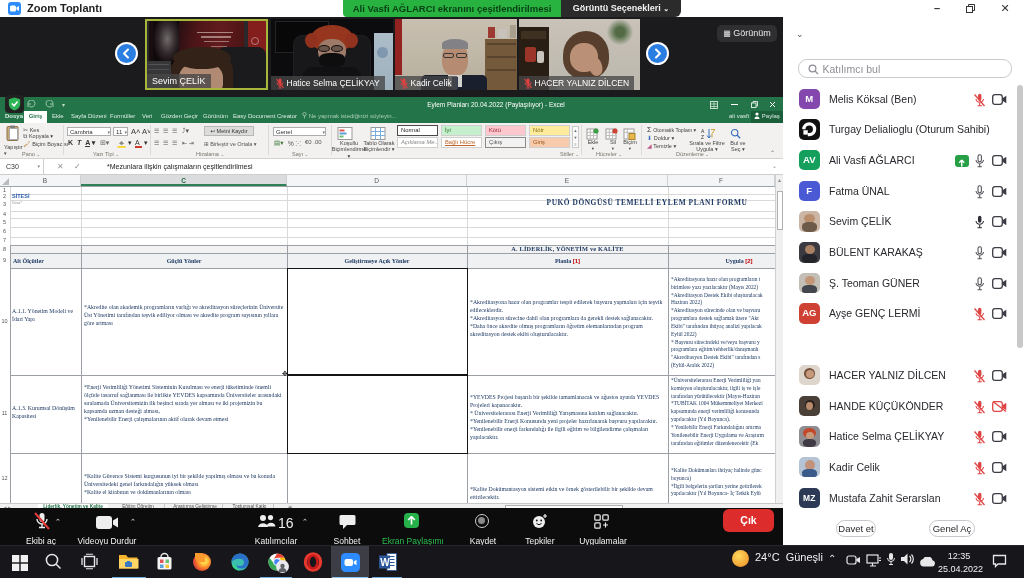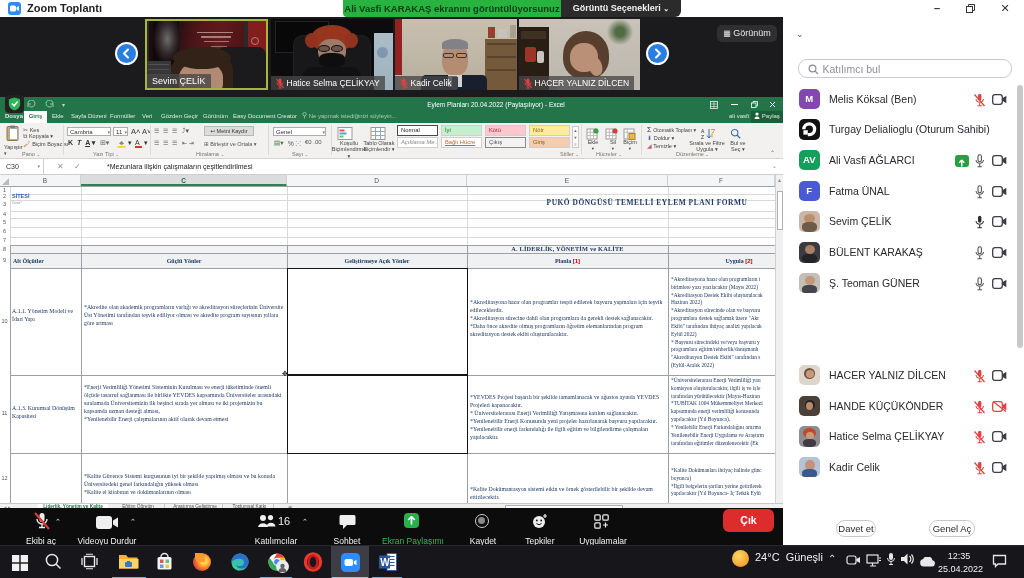--- a/index.html
+++ b/index.html
@@ -67,21 +67,21 @@
 <div id="stage">
 
 <div class="abs" id="titlebar"></div>
 <div class="abs" id="zicon">
       <svg width="9" height="7" viewBox="0 0 9 7">
         <rect x="0" y="0.5" width="6" height="6" rx="1.5" fill="#fff"></rect>
         <path d="M6.5 2.5 L9 1 V6 L6.5 4.5Z" fill="#fff"></path>
       </svg>
     </div>
 <div class="abs" id="ztitle">Zoom Toplantı</div>
-<div class="abs" id="banner">Ali Vasfi KARAKAŞ ekranını görüntülüyorsunuz</div>
+<div class="abs" id="banner">Ali Vasfi AĞLARCI ekranını çeşitlendirilmesi</div>
 <div class="abs" id="bannerbtn">Görüntü Seçenekleri <span style="font-size:7px">⌄</span></div>
 <div class="abs wbtn" style="left:929px;font-weight:700;">–</div>
 <div class="abs wbtn" style="left:962px;"><svg width="9" height="9" viewBox="0 0 9 9" style="margin-top:4px">
         <rect x="0.5" y="2.5" width="6" height="6" fill="none" stroke="#333"></rect>
         <path d="M2.5 2.5 V0.5 H8.5 V6.5 H6.5" fill="none" stroke="#333"></path>
       </svg></div>
 <div class="abs wbtn" style="left:997px;">✕</div>
 <div class="abs" id="strip">
 
  <div class="vid" style="left:145px;width:123px;border:2px solid #a9b63c;background:#2e2e30;">
@@ -477,21 +477,21 @@
           <path d="M17 4.5 L22 1.5 V11.5 L17 8.5Z" fill="#eee"></path>
         </svg></div>
  <div class="caret" style="left:130px;top:10px;">⌃</div>
  <div class="tlabel" style="left:107px;">Videoyu Durdur</div>
  <div class="abs" style="left:257px;top:6px;"><svg width="20" height="15" viewBox="0 0 20 15">
           <circle cx="6" cy="4" r="3" fill="#eee"></circle>
           <path d="M1 13 a5.2 5.2 0 0 1 10 0Z" fill="#eee"></path>
           <circle cx="13.5" cy="3.6" r="2.6" fill="#eee"></circle>
           <path d="M9.5 12.5 a4.6 4.6 0 0 1 9 0Z" fill="#eee"></path>
         </svg></div>
- <div class="abs" style="left:278px;top:7px;color:#eee;font-size:11px;">16</div>
+ <div class="abs" style="left:278px;top:7px;color:#eee;font-size:14px;">16</div>
  <div class="caret" style="left:302px;top:10px;">⌃</div>
  <div class="tlabel" style="left:276px;">Katılımcılar</div>
  <div class="abs" style="left:339px;top:6px;"><svg width="17" height="16" viewBox="0 0 17 16">
           <path d="M2 1 h13 a1.5 1.5 0 0 1 1.5 1.5 v7 a1.5 1.5 0 0 1 -1.5 1.5 h-7 l-4 4 v-4 h-2 a1.5 1.5 0 0 1 -1.5 -1.5 v-7 A1.5 1.5 0 0 1 2 1Z" fill="#eee"></path>
         </svg></div>
  <div class="tlabel" style="left:347px;">Sohbet</div>
  <div class="abs" style="left:404px;top:5px;width:15px;height:15px;background:#27b14a;border-radius:4px;"><svg width="15" height="15" viewBox="0 0 15 15">
           <path d="M7.5 11.5 V4 M7.5 3.5 L4.2 7 M7.5 3.5 L10.8 7" stroke="#fff" stroke-width="1.6" fill="none"></path>
         </svg></div>
  <div class="tlabel" style="left:413px;color:#2bbf4e;">Ekran Paylaşımı</div>
@@ -611,20 +611,33 @@
         <div class="pname">BÜLENT KARAKAŞ</div>
   <svg class="pmic" viewBox="0 0 13 14">
           <rect x="5" y="0.8" width="3.4" height="7" rx="1.7" fill="none" stroke="#55555d" stroke-width="1.1"></rect>
           <path d="M3 6 a3.8 3.8 0 0 0 7.5 0 M6.7 10 v2.5 M4.5 12.8 h4.4" stroke="#55555d" stroke-width="1.1" fill="none"></path>
         </svg>
   <svg class="pcam" viewBox="0 0 15 11">
           <rect x="0.7" y="0.7" width="9.6" height="9.6" rx="2.4" fill="none" stroke="#3c3c44" stroke-width="1.3"></rect>
           <path d="M10.8 4 L14.3 1.8 V9.2 L10.8 7Z" fill="#3c3c44"></path>
         </svg>
       </div>
+ <div class="prow" style="top:286.4px;">
+        <div class="pav" style="background:#cf4233;">AG</div>
+        <div class="pname">Ayşe GENÇ LERMİ</div>
+  <svg class="pmic" viewBox="0 0 13 14">
+          <rect x="5" y="0.8" width="3.4" height="7" rx="1.7" fill="#e04545"></rect>
+          <path d="M3 6 a3.8 3.8 0 0 0 7.5 0 M6.7 10 v2.5 M4.5 12.8 h4.4" stroke="#e04545" stroke-width="1.1" fill="none"></path>
+          <line x1="1.5" y1="1.5" x2="11.5" y2="13" stroke="#e04545" stroke-width="1.3"></line>
+        </svg>
+  <svg class="pcam" viewBox="0 0 15 11">
+          <rect x="0.7" y="0.7" width="9.6" height="9.6" rx="2.4" fill="none" stroke="#3c3c44" stroke-width="1.3"></rect>
+          <path d="M10.8 4 L14.3 1.8 V9.2 L10.8 7Z" fill="#3c3c44"></path>
+        </svg>
+      </div>
  <div class="prow" style="top:347.8px;">
         <div class="pav" style="background:#ded6cc;">
           <div style="position:absolute;left:5px;top:3px;width:11px;height:11px;border-radius:50%;background:#74513a;"></div>
           <div style="position:absolute;left:6.5px;top:5px;width:8px;height:8px;border-radius:50%;background:#c79a7d;"></div>
         </div>
         <div class="pname">HACER YALNIZ DİLCEN</div>
   <svg class="pmic" viewBox="0 0 13 14">
           <rect x="5" y="0.8" width="3.4" height="7" rx="1.7" fill="#e04545"></rect>
           <path d="M3 6 a3.8 3.8 0 0 0 7.5 0 M6.7 10 v2.5 M4.5 12.8 h4.4" stroke="#e04545" stroke-width="1.1" fill="none"></path>
           <line x1="1.5" y1="1.5" x2="11.5" y2="13" stroke="#e04545" stroke-width="1.3"></line>
@@ -667,20 +680,33 @@
           <rect x="0.7" y="0.7" width="9.6" height="9.6" rx="2.4" fill="none" stroke="#3c3c44" stroke-width="1.3"></rect>
           <path d="M10.8 4 L14.3 1.8 V9.2 L10.8 7Z" fill="#3c3c44"></path>
         </svg>
       </div>
  <div class="prow" style="top:439.9px;">
         <div class="pav" style="background:#b4c4d4;">
           <div style="position:absolute;left:5.5px;top:3px;width:10px;height:10px;border-radius:50%;background:#c2937a;"></div>
           <div style="position:absolute;left:3px;top:12px;width:15px;height:9px;border-radius:40%;background:#3a5a8a;"></div>
         </div>
         <div class="pname">Kadir Celik</div>
+  <svg class="pmic" viewBox="0 0 13 14">
+          <rect x="5" y="0.8" width="3.4" height="7" rx="1.7" fill="#e04545"></rect>
+          <path d="M3 6 a3.8 3.8 0 0 0 7.5 0 M6.7 10 v2.5 M4.5 12.8 h4.4" stroke="#e04545" stroke-width="1.1" fill="none"></path>
+          <line x1="1.5" y1="1.5" x2="11.5" y2="13" stroke="#e04545" stroke-width="1.3"></line>
+        </svg>
+  <svg class="pcam" viewBox="0 0 15 11">
+          <rect x="0.7" y="0.7" width="9.6" height="9.6" rx="2.4" fill="none" stroke="#3c3c44" stroke-width="1.3"></rect>
+          <path d="M10.8 4 L14.3 1.8 V9.2 L10.8 7Z" fill="#3c3c44"></path>
+        </svg>
+      </div>
+ <div class="prow" style="top:470.6px;">
+        <div class="pav" style="background:#2c3a55;font-size:8.5px;">MZ</div>
+        <div class="pname">Mustafa Zahit Serarslan</div>
   <svg class="pmic" viewBox="0 0 13 14">
           <rect x="5" y="0.8" width="3.4" height="7" rx="1.7" fill="#e04545"></rect>
           <path d="M3 6 a3.8 3.8 0 0 0 7.5 0 M6.7 10 v2.5 M4.5 12.8 h4.4" stroke="#e04545" stroke-width="1.1" fill="none"></path>
           <line x1="1.5" y1="1.5" x2="11.5" y2="13" stroke="#e04545" stroke-width="1.3"></line>
         </svg>
   <svg class="pcam" viewBox="0 0 15 11">
           <rect x="0.7" y="0.7" width="9.6" height="9.6" rx="2.4" fill="none" stroke="#3c3c44" stroke-width="1.3"></rect>
           <path d="M10.8 4 L14.3 1.8 V9.2 L10.8 7Z" fill="#3c3c44"></path>
         </svg>
       </div>

